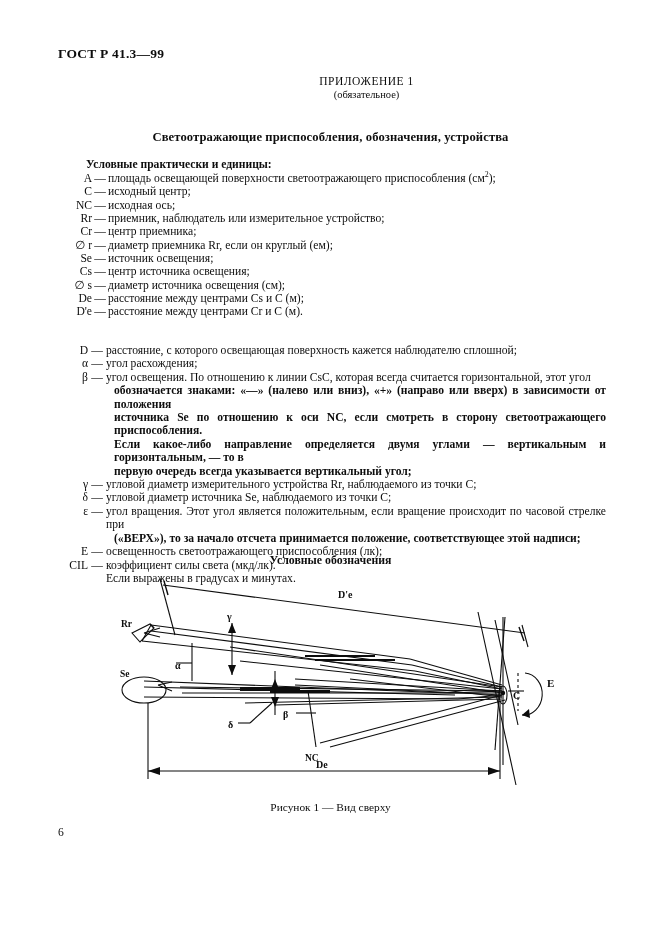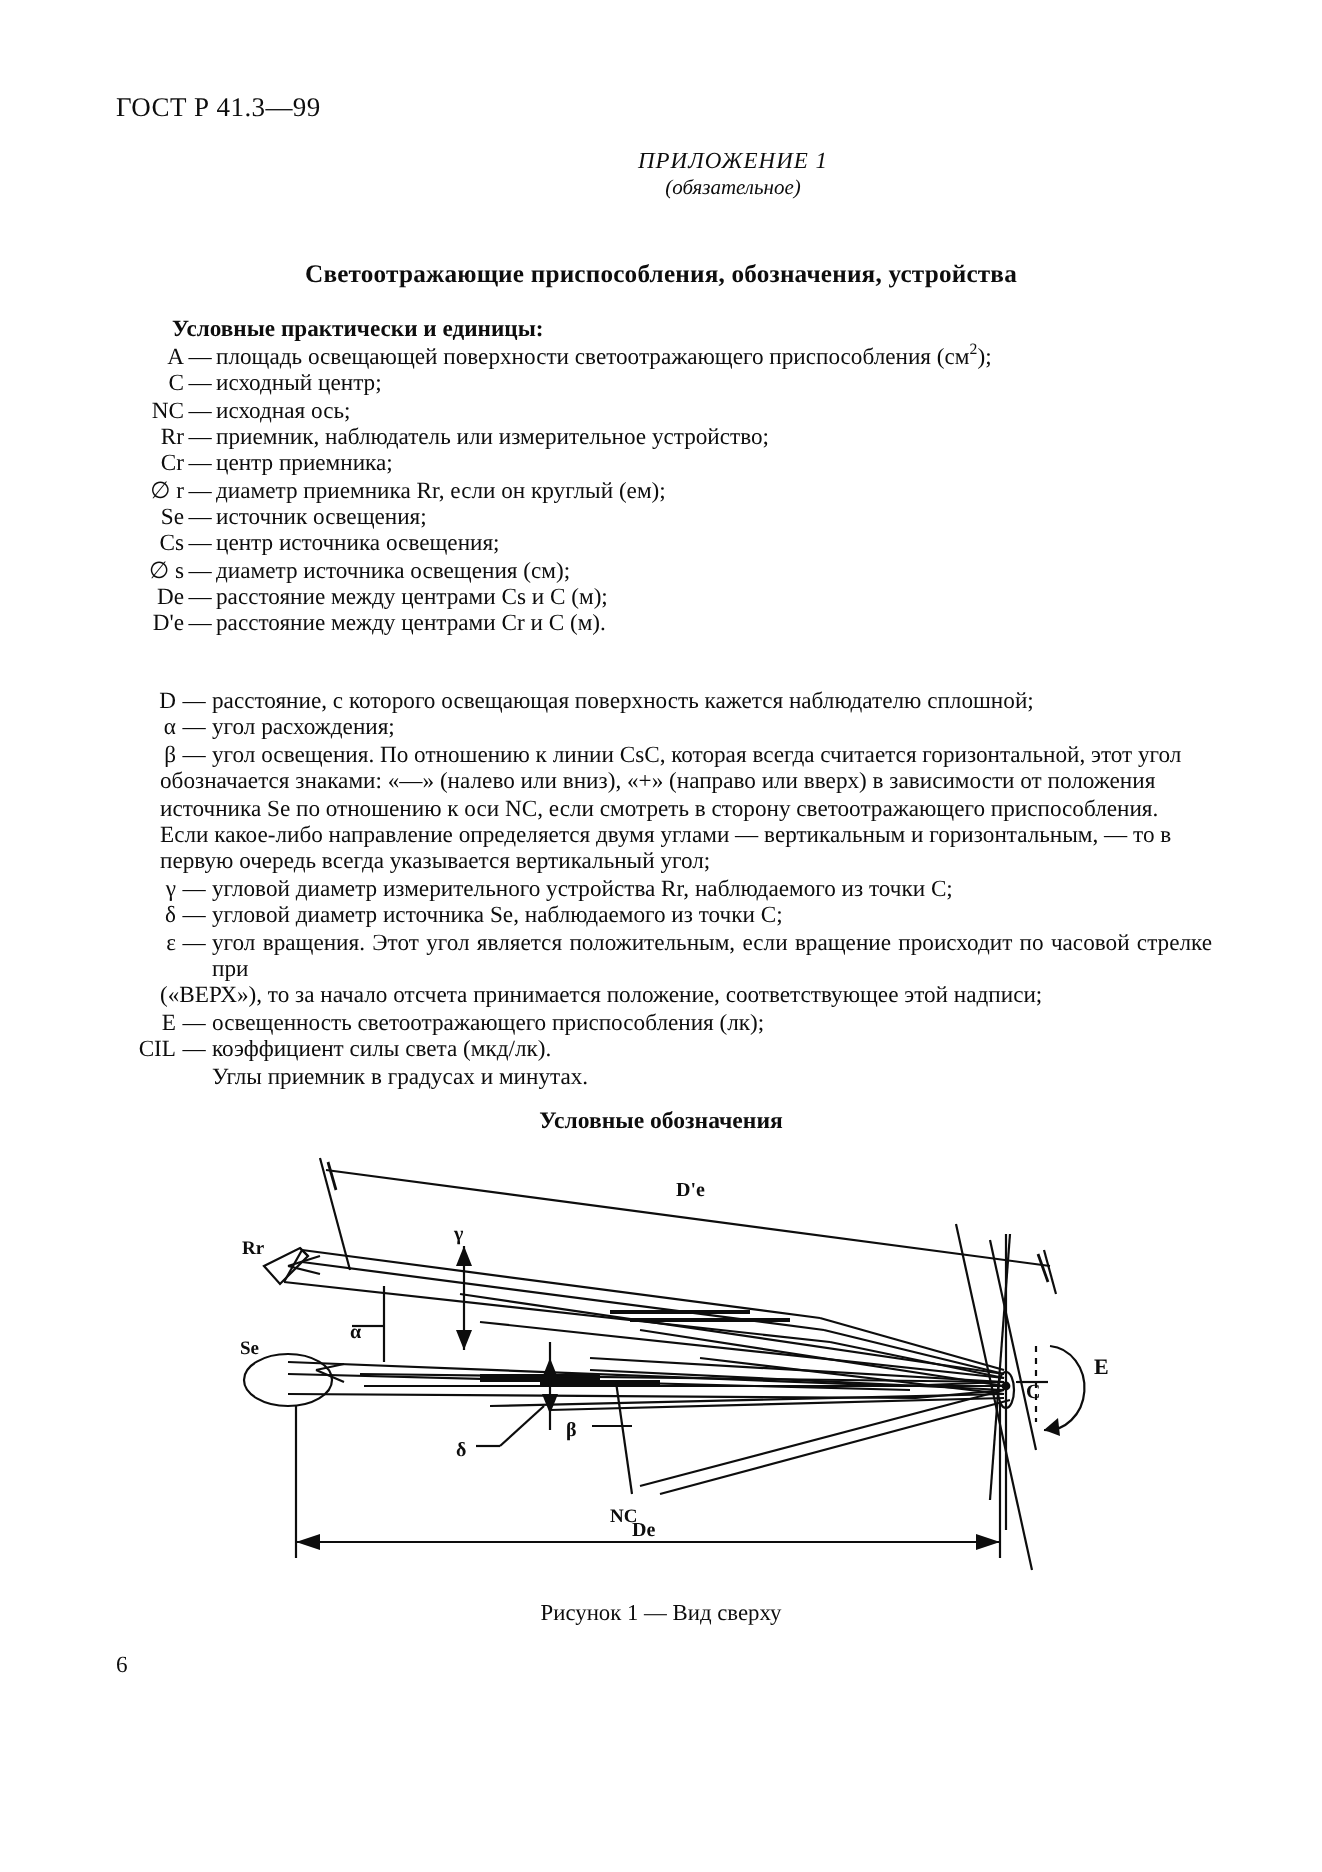--- a/index.html
+++ b/index.html
@@ -19,35 +19,34 @@
     position: absolute;
     inset: 0;
     padding: 0;
   }
   
   .std-number {
     position: absolute;
     left: 58px;
     top: 46px;
     font-family: "Liberation Serif", "DejaVu Serif", serif;
-    font-weight: normal;
+    font-weight: bold;
     font-size: 13.5px;
     letter-spacing: 0.2px;
     white-space: nowrap;
     text-align: right;
   }
   
   .appendix-block {
     position: absolute;
     left: 0;
     right: 0;
     top: 74px;
     text-align: center;
     padding-left: 72px;
-    font-style: italic;
   }
   .appendix-title {
     font-size: 11.5px;
     letter-spacing: 0.5px;
     line-height: 14px;
   }
   .appendix-sub {
     font-size: 10.5px;
     line-height: 13px;
   }
@@ -132,22 +131,23 @@
   .symrow2 .dash {
     width: 18px;
     text-align: center;
     flex: none;
   }
   .symrow2 .def {
     flex: 1 1 auto;
     text-align: justify;
   }
   .cont-line {
-    margin-left: 22px;
+    margin-left: 56px;
     text-align: justify;
+    font-weight: bold;
   }
   .plain-line {
     margin-left: 48px;
   }
   
   .sub-head {
     position: absolute;
     left: 0;
     right: 0;
     text-align: center;
@@ -299,21 +299,21 @@
     <div class="symrow2">
       <span class="sym">E</span>
       <span class="dash">—</span>
       <span class="def">освещенность светоотражающего приспособления (лк);</span>
     </div>
     <div class="symrow2">
       <span class="sym">CIL</span>
       <span class="dash">—</span>
       <span class="def">коэффициент силы света (мкд/лк).</span>
     </div>
-    <div class="plain-line">Углы приемник в градусах и минутах.</div>
+    <div class="plain-line">Если выражены в градусах и минутах.</div>
   </div>
 
   <div class="sub-head legend">Условные обозначения</div>
 
   <div class="figure-wrap">
     <svg viewBox="0 0 460 235" width="460" height="235">
       <g stroke="#0d0d0d" fill="none" stroke-width="1.1" stroke-linecap="butt">
 
         <line x1="43" y1="10" x2="405" y2="58"></line>
 

